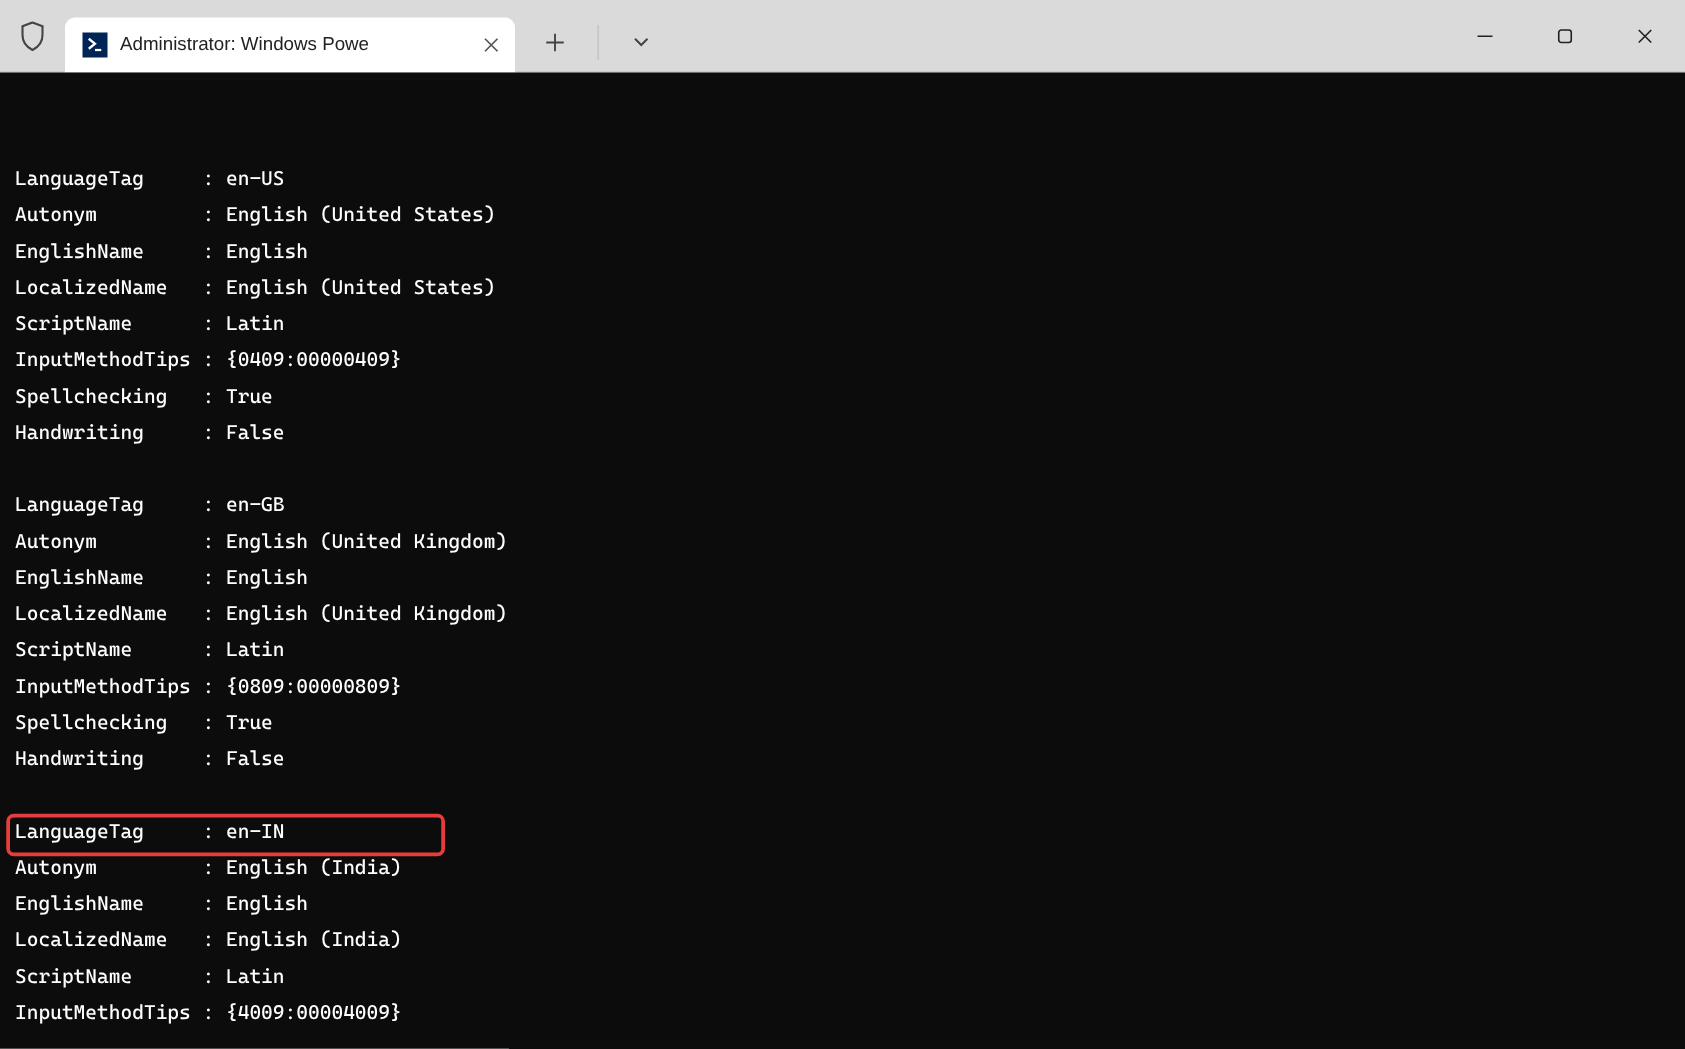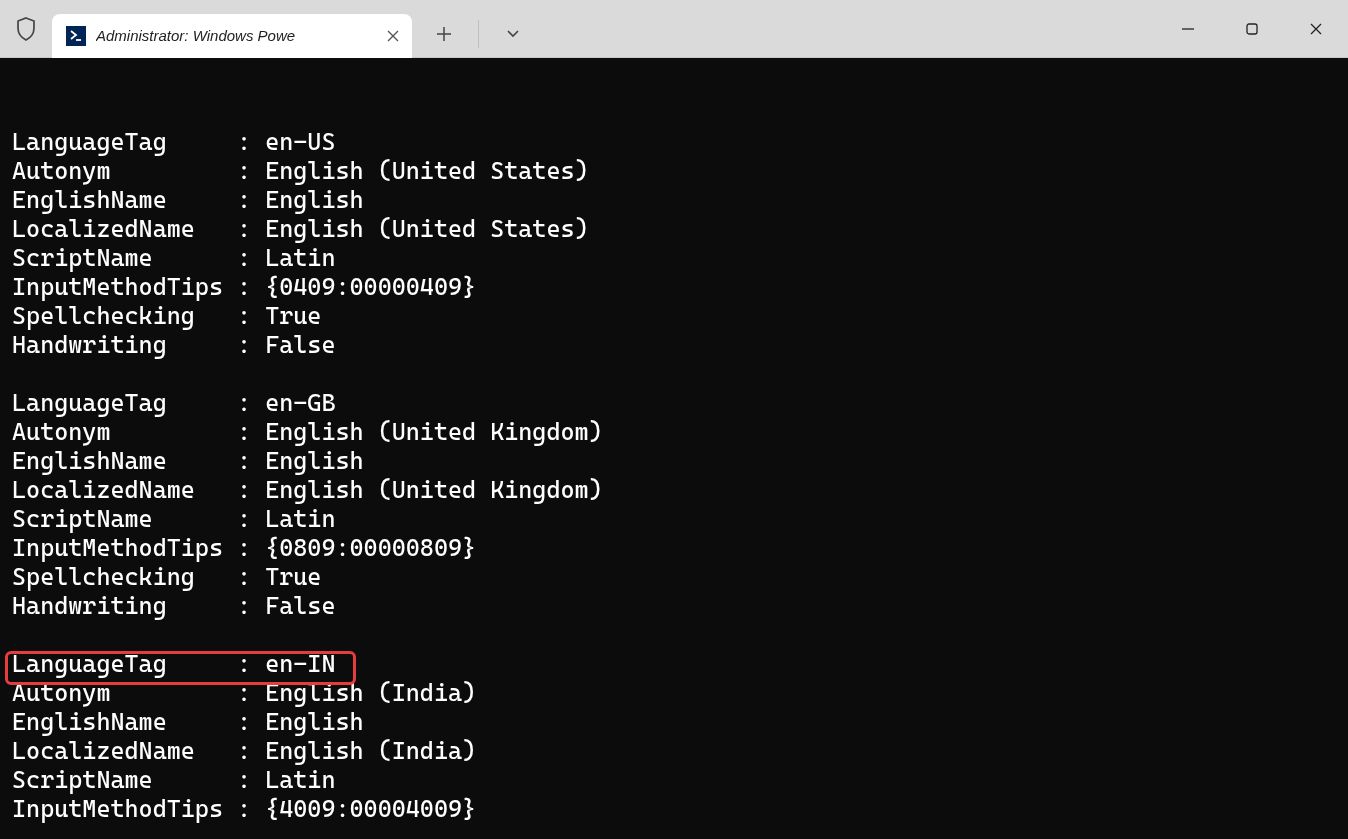--- a/index.html
+++ b/index.html
@@ -44,21 +44,20 @@
       justify-content: center;
       margin-right: 10px;
       flex-shrink: 0;
     }
     .tab-title {
       font-size: 15px;
       color: #222;
       white-space: nowrap;
       overflow: hidden;
       flex: 1;
-      font-style: italic;
     }
     .tab-close {
       width: 18px;
       height: 18px;
       display: flex;
       align-items: center;
       justify-content: center;
       color: #555;
       font-size: 14px;
       margin-left: 8px;
@@ -101,21 +100,21 @@
     }
     .terminal {
       position: absolute;
       top: 58px;
       left: 0;
       right: 0;
       bottom: 0;
       background: #0c0c0c;
       color: #ffffff;
       font-family: "Cascadia Mono", "Consolas", monospace;
-      font-size: 24px;
+      font-size: 16px;
       line-height: 29px;
       padding: 12px 12px;
       white-space: pre;
       overflow: hidden;
     }
     .highlight-box {
       position: absolute;
       border: 3px solid #e73c3c;
       border-radius: 6px;
       pointer-events: none;

